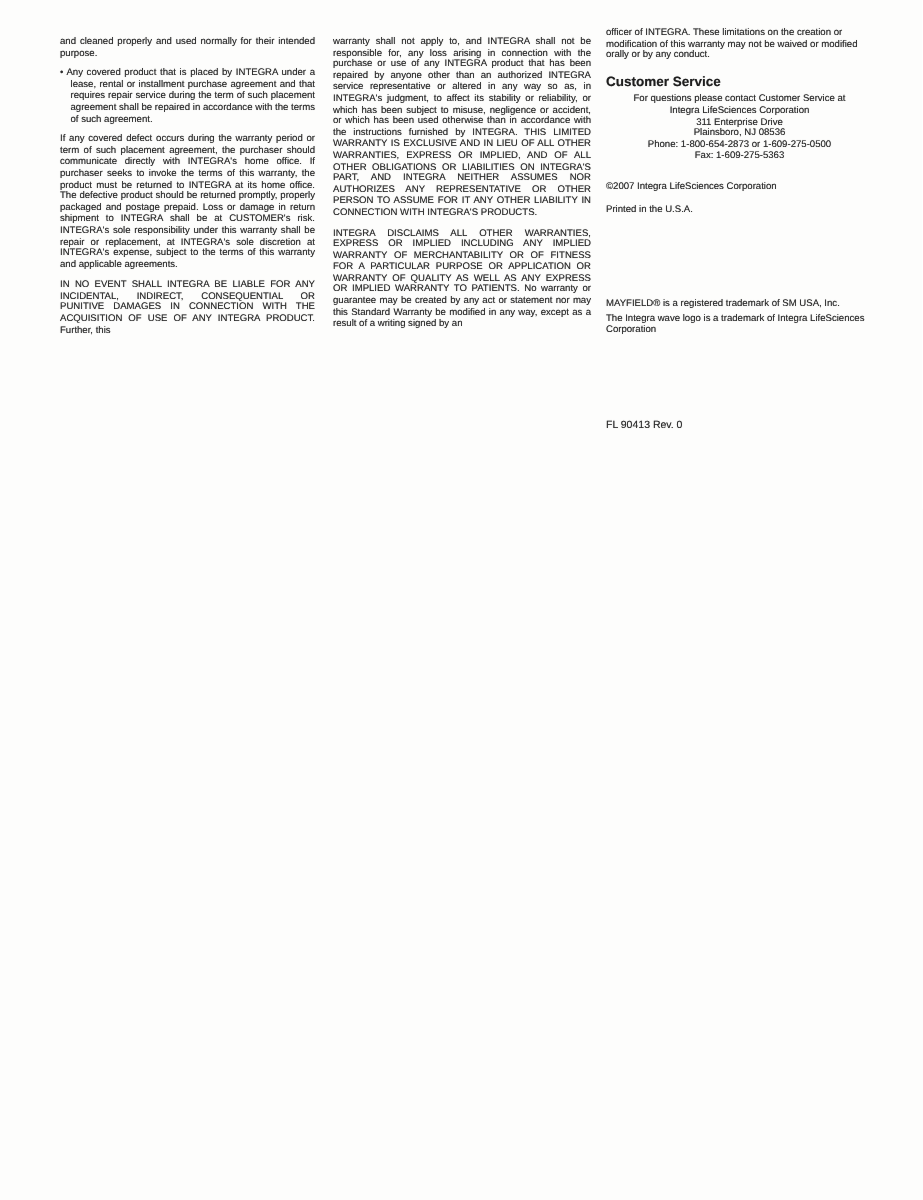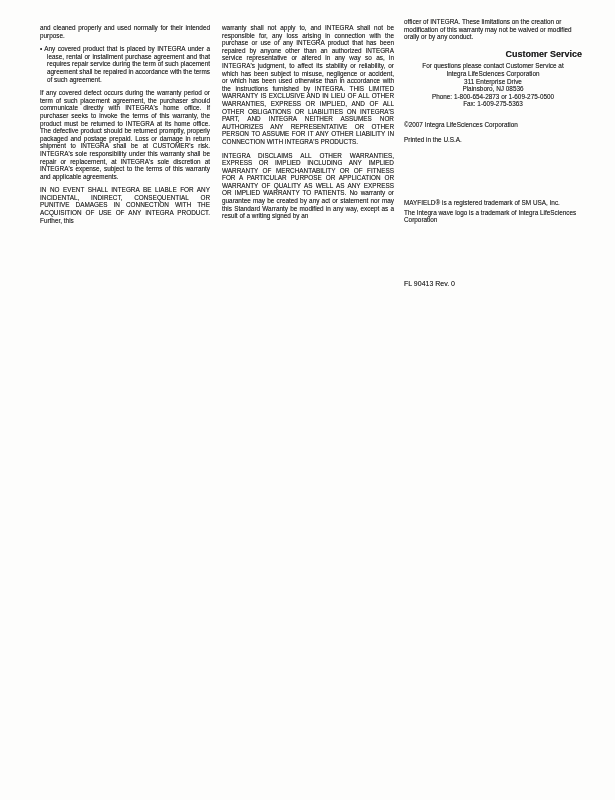--- a/index.html
+++ b/index.html
@@ -27,21 +27,21 @@
   }
   .col-1 { left: 40px;  top: 24px; width: 170px; }
   .col-2 { left: 222px; top: 24px; width: 172px; }
   .col-3 { left: 404px; top: 18px; width: 178px; text-align: left; }
   .para { margin: 0 0 6px 0; }
   .para.bullet { padding-left: 7px; text-indent: -7px; }
   .cs-heading {
     font-size: 9px;
     font-weight: bold;
     margin: 10px 0 4px 0;
-    text-align: right;
+    text-align: left;
     color: #1f1f1f;
   }
   .cs-lines { text-align: center; }
   .cs-line { display: block; }
   .copyright-line { margin-top: 13px; text-align: left; }
   .printed-line { margin-top: 7px; text-align: left; }
   .trademark-block { margin-top: 56px; text-align: left; }
   .tm-line { display: block; margin-bottom: 2px; }
   .part-number { margin-top: 56px; font-size: 7px; text-align: left; }
 </style>

